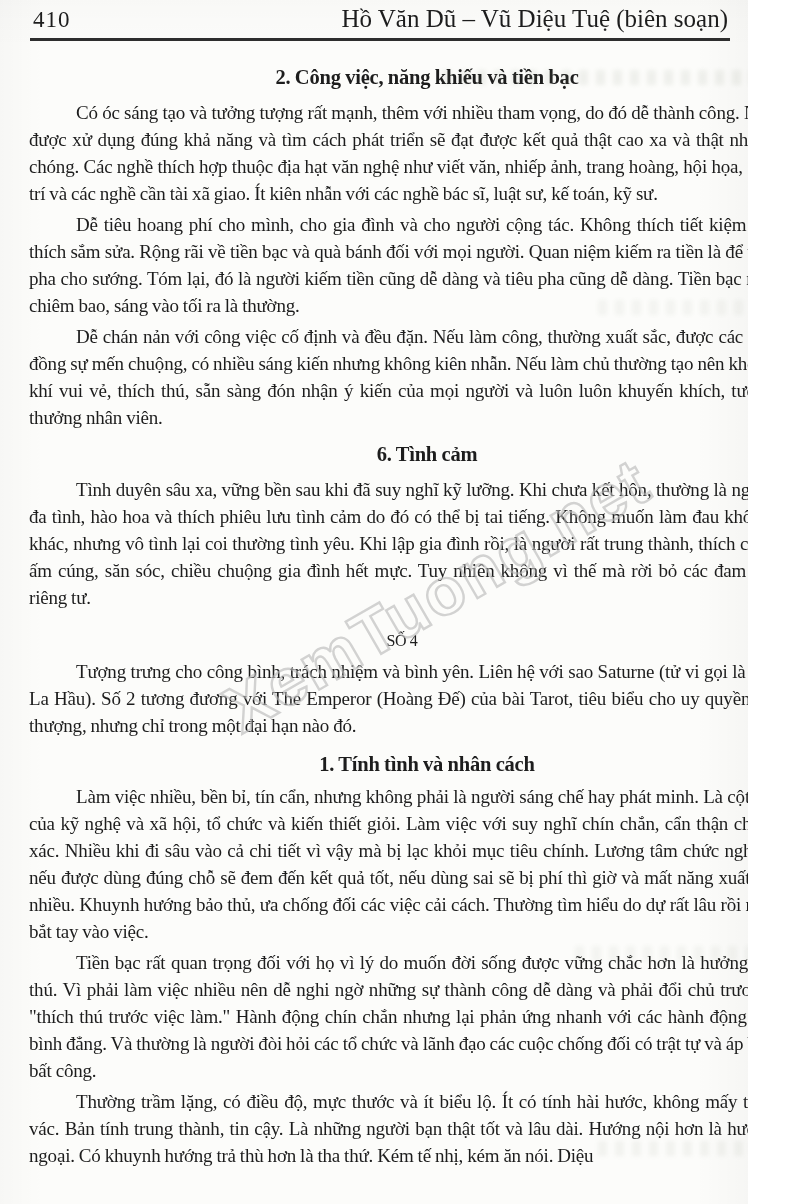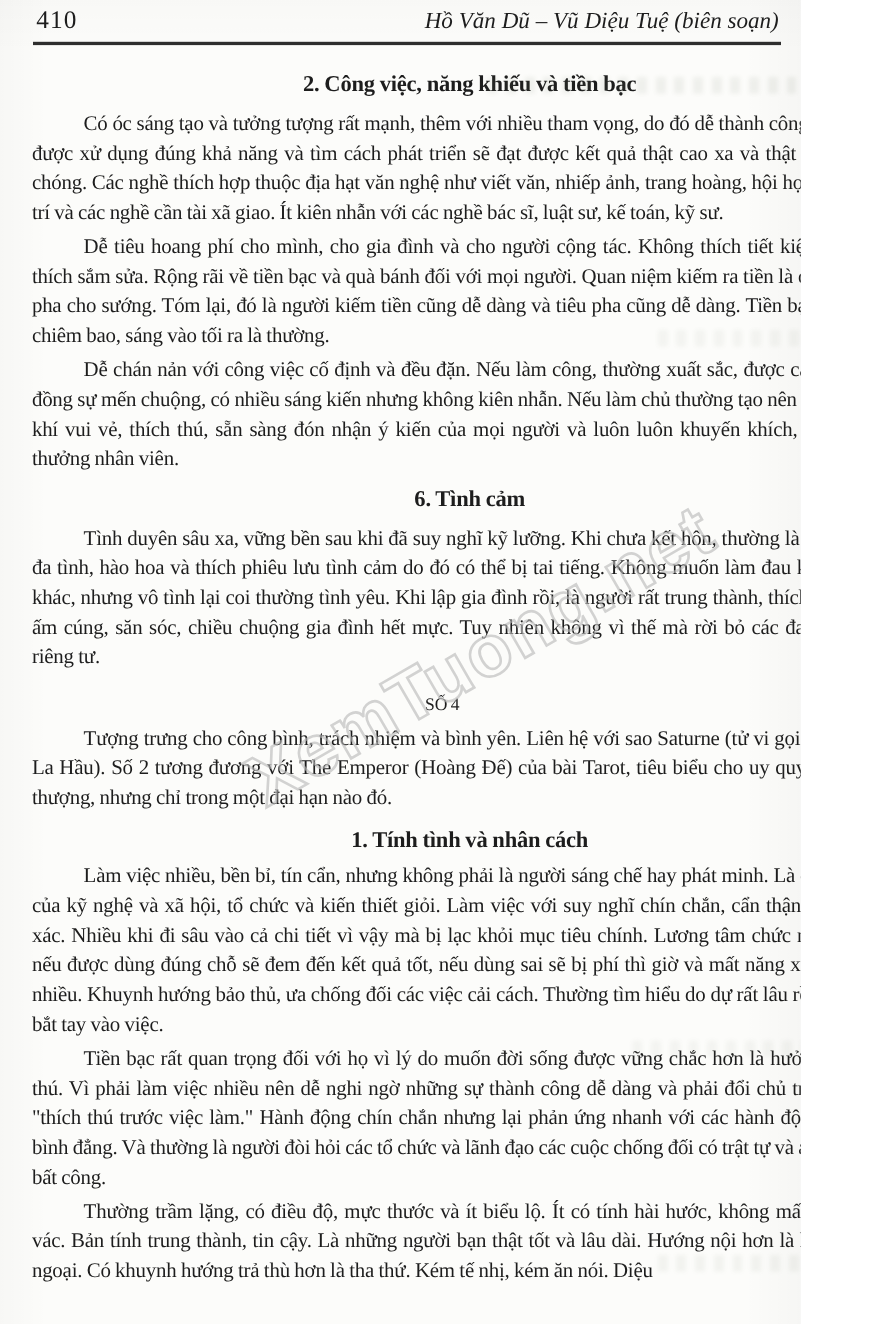--- a/index.html
+++ b/index.html
@@ -6,30 +6,31 @@
   .page {
     position: relative;
     width: 728px;
     height: 1204px;
     background: #fcfcfa;
     background-image: linear-gradient(90deg, rgba(0,0,0,0.02), rgba(0,0,0,0) 6%, rgba(0,0,0,0) 93%, rgba(0,0,0,0.025)),
                       linear-gradient(180deg, rgba(0,0,0,0.015), rgba(0,0,0,0) 4%);
     overflow: hidden;
     color: #1d1d1d;
     font-family: "Liberation Serif", "DejaVu Serif", serif;
+    padding-left: 20px;
   }
   .running-header {
     position: absolute;
     top: 5px; left: 33px; right: 20px;
     display: flex;
     justify-content: space-between;
     align-items: baseline;
   }
   .page-num { font-size: 23px; letter-spacing: 1px; }
-  .authors { font-style: italic; font-size: 21px; }
+  .authors { font-size: 25px; }
   .header-rule {
     position: absolute;
     top: 38px; left: 30px; right: 18px;
     border-top: 3px solid #2e2e2e;
   }
   .content {
     position: absolute;
     top: 62px; left: 25px;
     width: 754px;
     font-size: 19px;

